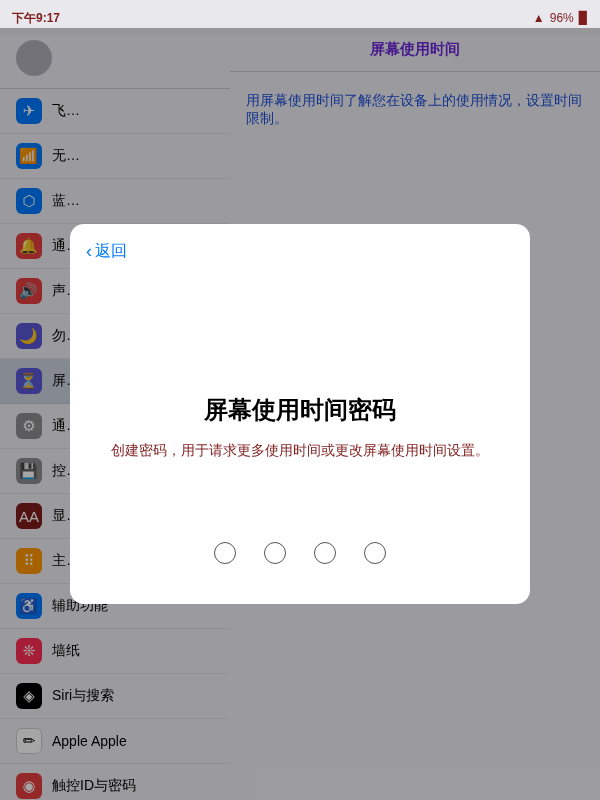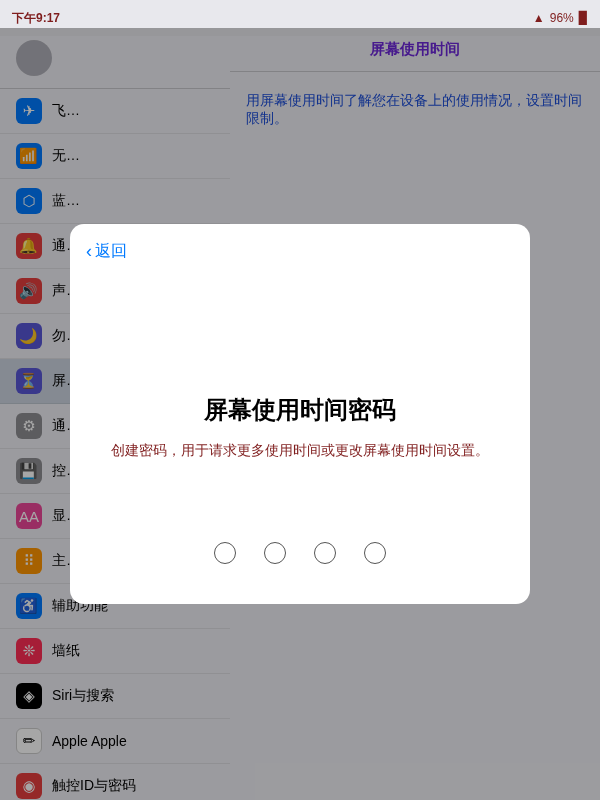--- a/index.html
+++ b/index.html
@@ -98,21 +98,21 @@
 
     .icon-airplane { background: #007aff; color: white; }
     .icon-wifi { background: #007aff; color: white; }
     .icon-bluetooth { background: #007aff; color: white; }
     .icon-notify { background: #e53e3e; color: white; }
     .icon-sound { background: #e53e3e; color: white; }
     .icon-dnd { background: #5856d6; color: white; }
     .icon-screen-time { background: #5856d6; color: white; }
     .icon-general { background: #8e8e93; color: white; }
     .icon-control { background: #8e8e93; color: white; }
-    .icon-display { background: #ec4899; color: white; }
+    .icon-display { background: #7f1d1d; color: white; }
     .icon-home { background: #ff9500; color: white; }
     .icon-access { background: #007aff; color: white; }
     .icon-wallpaper { background: #ff2d55; color: white; }
     .icon-siri { background: #000; color: white; }
     .icon-pencil { background: #fff; color: #000; border: 1px solid #ccc; }
     .icon-touch { background: #e53e3e; color: white; }
 
     
     .right-panel {
       flex: 1;

